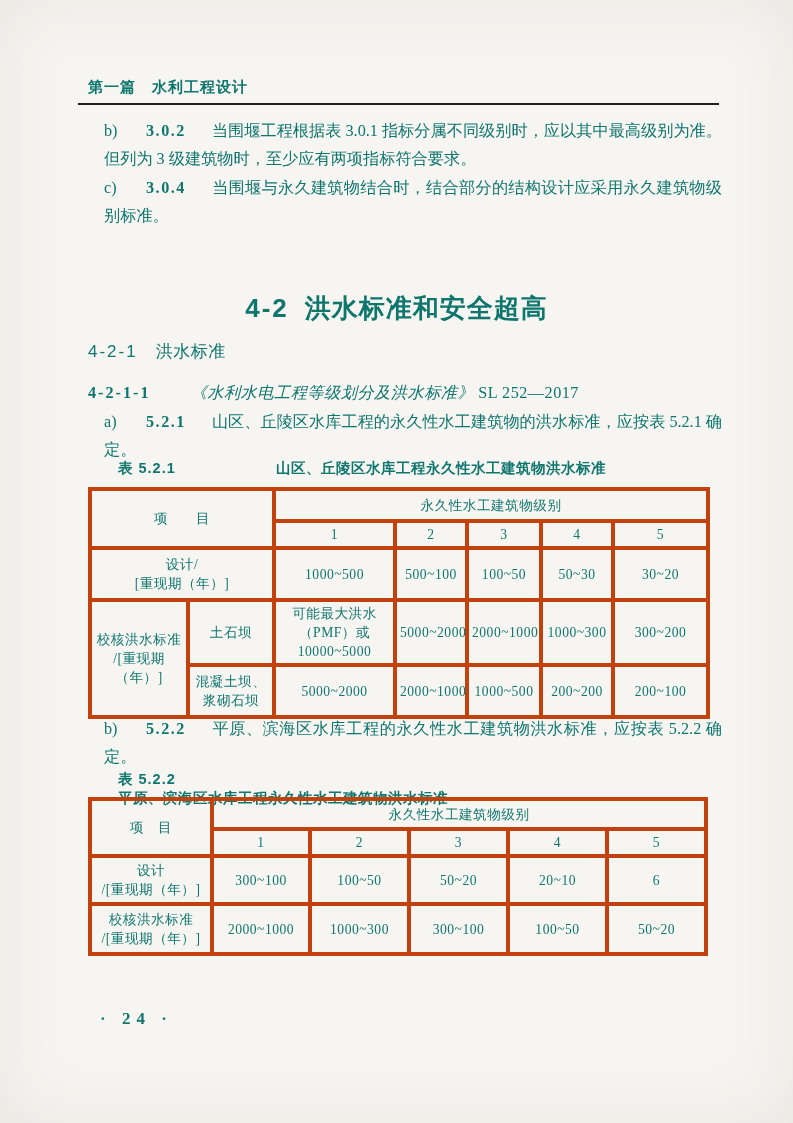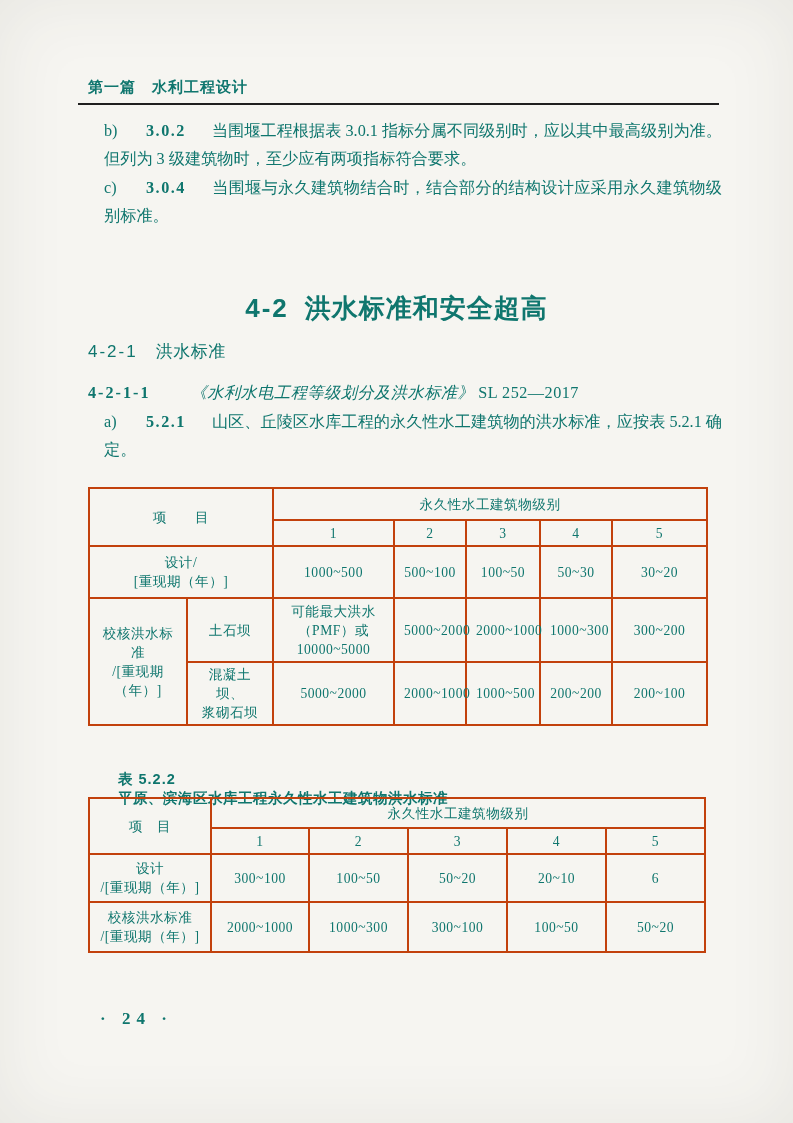--- a/index.html
+++ b/index.html
@@ -65,24 +65,24 @@
   .tbl-caption .cap-title { flex: 1; text-align: center; letter-spacing: 0.5px; }
 
   
   table.std {
     border-collapse: collapse;
     table-layout: fixed;
     font-size: 13.6px; line-height: 19px;
     border: 2px solid #2b2b2b;
   }
   table.std td {
-    border: 2px solid #c2410c;
+    border: 4px solid #c2410c;
     text-align: center; vertical-align: middle;
     white-space: pre-line;
-    padding: 2px 9px;
+    padding: 2px 3px;
     letter-spacing: 0.5px;
   }
   .tbl1 { left: 88px; top: 487px; width: 618px; }
   .tbl2 { left: 88px; top: 797px; width: 616px; }
 
   
   .page-number {
     left: 100px; top: 1009px;
     font-size: 17px; font-weight: 700; letter-spacing: 6px;
   }
@@ -109,20 +109,24 @@
   </div>
 
   <div class="abs subsub-heading">
     <span class="sec-num">4-2-1-1</span><span class="book-title">《水利水电工程等级划分及洪水标准》</span><span class="standard-code">SL 252—2017</span>
   </div>
 
   <div class="abs flow" style="top:408px;">
     <p class="clause"><span class="clause-label">a)</span><span class="clause-num">5.2.1</span><span>山区、丘陵区水库工程的永久性水工建筑物的洪水标准，应按表 5.2.1 确定。</span></p>
   </div>
 
+  <div class="abs tbl-caption" style="top:459px;">
+    <span class="cap-label">表 5.2.1</span>
+    <span class="cap-title">山区、丘陵区水库工程永久性水工建筑物洪水标准</span>
+  </div>
 
   <table class="abs std tbl1">
     <colgroup>
       <col style="width:98px">
         <col style="width:86px">
         <col style="width:121px">
       <col style="width:72px">
         <col style="width:74px">
         <col style="width:72px">
         <col style="width:95px">
@@ -165,20 +169,23 @@
 浆砌石坝</td>
       <td>5000~2000</td>
       <td>2000~1000</td>
       <td>1000~500</td>
       <td>200~200</td>
       <td>200~100</td>
     </tr>
   </tbody>
     </table>
 
+  <div class="abs flow" style="top:715px;">
+    <p class="clause"><span class="clause-label">b)</span><span class="clause-num">5.2.2</span><span>平原、滨海区水库工程的永久性水工建筑物洪水标准，应按表 5.2.2 确定。</span></p>
+  </div>
 
   <div class="abs tbl-caption" style="top:770px;flex-direction:column;">
     <span class="cap-label">表 5.2.2</span>
     <span class="cap-title">平原、滨海区水库工程永久性水工建筑物洪水标准</span>
   </div>
 
   <table class="abs std tbl2">
     <colgroup>
       <col style="width:122px">
         <col style="width:98px">

